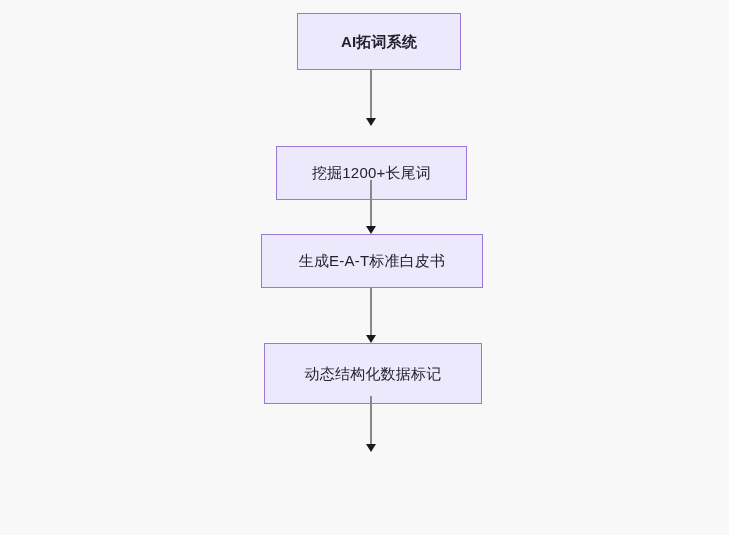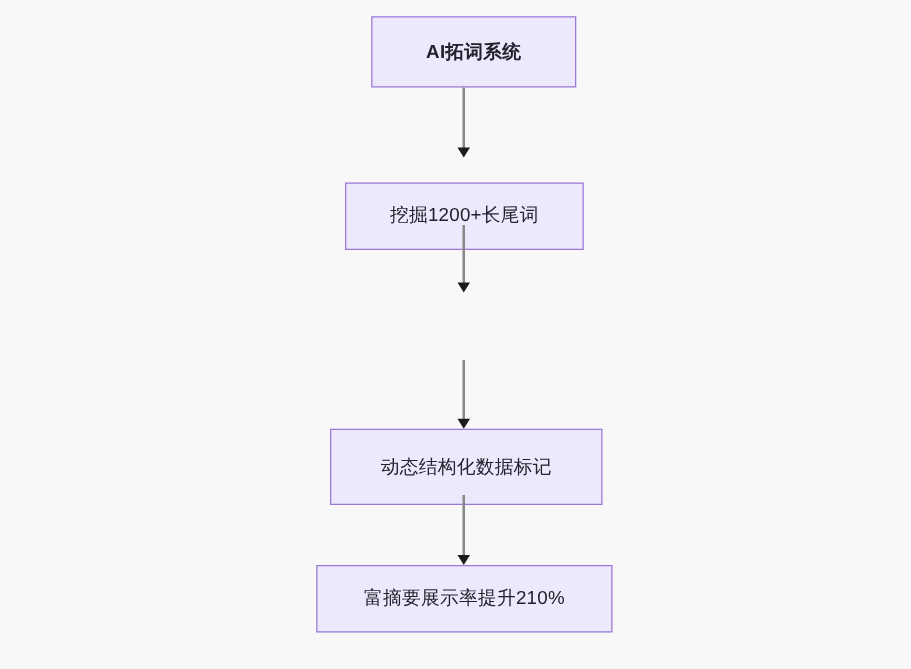--- a/index.html
+++ b/index.html
@@ -81,32 +81,32 @@
 
   <div class="node" style="left:276px; top:126px; width:191px; height:54px;margin-top:20px;">
     <span class="node-label">挖掘1200+长尾词</span>
   </div>
 
   <div class="edge" style="left:371px; top:180px; height:54px;">
     <div class="stem" style="height:47px;"></div>
     <div class="head"></div>
   </div>
 
+  <div class="node" style="left:261px; top:234px; width:222px; height:54px;">
+    <span class="node-label">生成E-A-T标准白皮书</span>
+  </div>
 
   <div class="edge" style="left:371px; top:288px; height:55px;">
     <div class="stem" style="height:48px;"></div>
     <div class="head"></div>
   </div>
 
   <div class="node" style="left:264px; top:343px; width:218px; height:61px;">
     <span class="node-label">动态结构化数据标记</span>
   </div>
 
   <div class="edge" style="left:371px; top:396px; height:56px;">
     <div class="stem" style="height:49px;"></div>
     <div class="head"></div>
   </div>
 
-  <div class="node" style="left:253px; top:452px; width:237px; height:54px;">
-    <span class="node-label">富摘要展示率提升210%</span>
-  </div>
 
 </div>
 
 </body></html>

